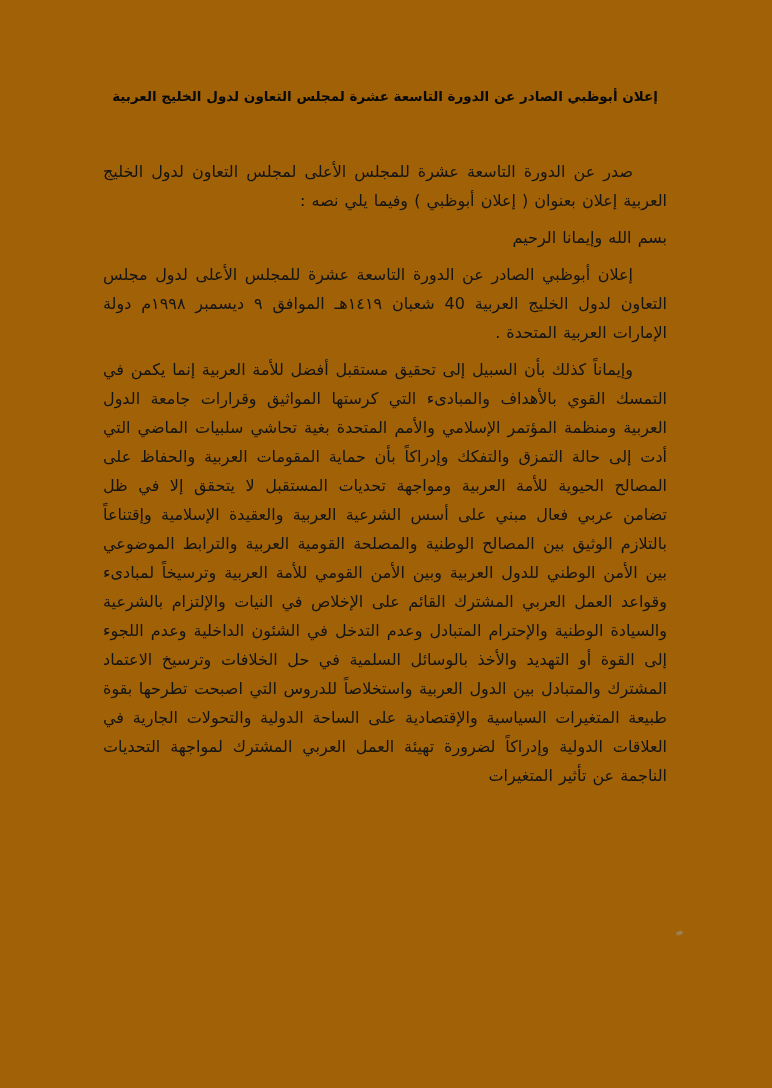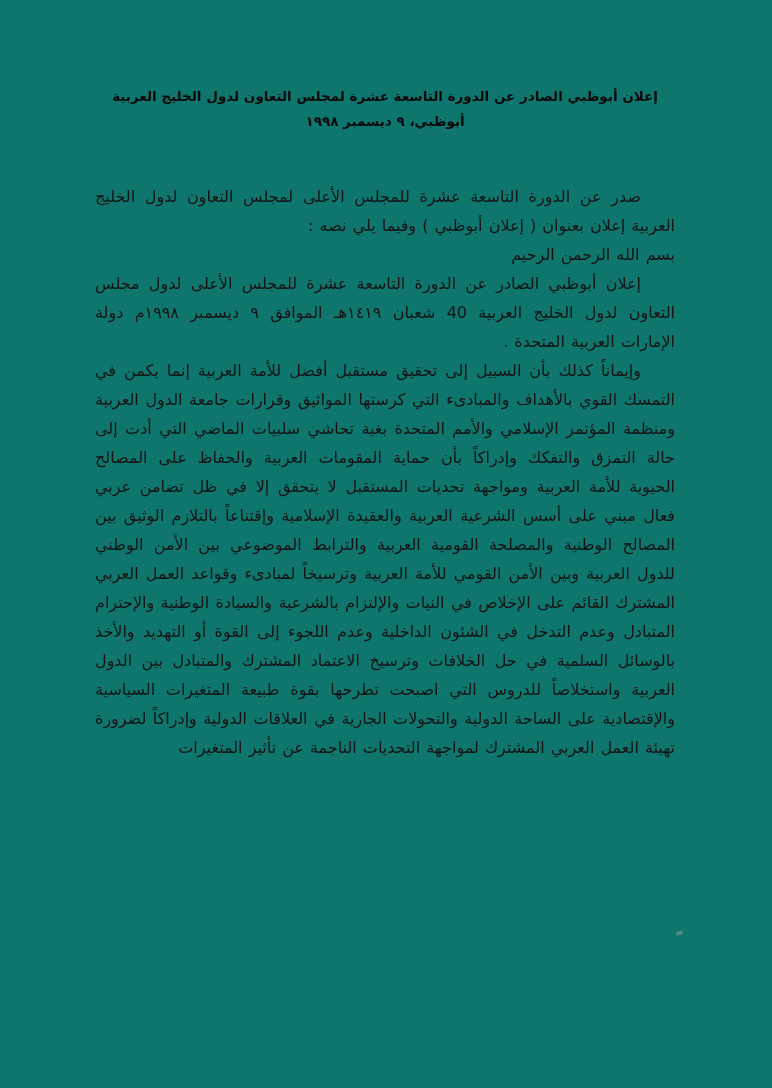--- a/index.html
+++ b/index.html
@@ -13,42 +13,42 @@
     font-family: "DejaVu Sans", sans-serif;
     position: relative;
     overflow: hidden;
     color: #161616;
   }
   .page {
     position: absolute;
     inset: 0;
     padding: 84px 97px 16px 95px;
     direction: rtl;
-    background: #0f766e;
+    background: #a16207;
   }
   .doc-title {
     text-align: center;
     font-weight: bold;
     font-size: 13.5px;
     line-height: 25px;
     color: #0a0a0a;
     margin-bottom: 48px;
   }
   .doc-title div {
     margin: 0;
   }
   .doc-body {
     font-size: 16px;
     line-height: 29px;
     text-align: justify;
     color: #141414;
     word-spacing: 1px;
   }
   .doc-body p {
-    margin: 0;
+    margin: 8px;
     text-indent: 34px;
   }
   .doc-body p.no-indent {
     text-indent: 0;
   }
   .artifact {
     position: absolute;
     width: 7px;
     height: 4px;
     background: #9a9a9a;
@@ -57,25 +57,24 @@
     transform: rotate(-20deg);
   }
 </style>
 </head>
 <body>
 
 <div class="page">
 
   <header class="doc-title">
     <div>إعلان أبوظبي الصادر عن الدورة التاسعة عشرة لمجلس التعاون لدول الخليج العربية</div>
-    <div>أبوظبي، ٩ ديسمبر ١٩٩٨</div>
   </header>
 
   <main class="doc-body">
     <p>صدر عن الدورة التاسعة عشرة للمجلس الأعلى لمجلس التعاون لدول الخليج العربية إعلان بعنوان ( إعلان أبوظبي ) وفيما يلي نصه :</p>
-    <p class="no-indent">بسم الله الرحمن الرحيم</p>
+    <p class="no-indent">بسم الله وإيمانا الرحيم</p>
     <p>إعلان أبوظبي الصادر عن الدورة التاسعة عشرة للمجلس الأعلى لدول مجلس التعاون لدول الخليج العربية 40 شعبان ١٤١٩هـ الموافق ٩ ديسمبر ١٩٩٨م دولة الإمارات العربية المتحدة .</p>
     <p>وإيماناً كذلك بأن السبيل إلى تحقيق مستقبل أفضل للأمة العربية إنما يكمن في التمسك القوي بالأهداف والمبادىء التي كرستها المواثيق وقرارات جامعة الدول العربية ومنظمة المؤتمر الإسلامي والأمم المتحدة بغية تحاشي سلبيات الماضي التي أدت إلى حالة التمزق والتفكك وإدراكاً بأن حماية المقومات العربية والحفاظ على المصالح الحيوية للأمة العربية ومواجهة تحديات المستقبل لا يتحقق إلا في ظل تضامن عربي فعال مبني على أسس الشرعية العربية والعقيدة الإسلامية وإقتناعاً بالتلازم الوثيق بين المصالح الوطنية والمصلحة القومية العربية والترابط الموضوعي بين الأمن الوطني للدول العربية وبين الأمن القومي للأمة العربية وترسيخاً لمبادىء وقواعد العمل العربي المشترك القائم على الإخلاص في النيات والإلتزام بالشرعية والسيادة الوطنية والإحترام المتبادل وعدم التدخل في الشئون الداخلية وعدم اللجوء إلى القوة أو التهديد والأخذ بالوسائل السلمية في حل الخلافات وترسيخ الاعتماد المشترك والمتبادل بين الدول العربية واستخلاصاً للدروس التي اصبحت تطرحها بقوة طبيعة المتغيرات السياسية والإقتصادية على الساحة الدولية والتحولات الجارية في العلاقات الدولية وإدراكاً لضرورة تهيئة العمل العربي المشترك لمواجهة التحديات الناجمة عن تأثير المتغيرات</p>
   </main>
 
   <span class="artifact" style="left: 676px; top: 931px;"></span>
 
 </div>
 
 </body></html>

